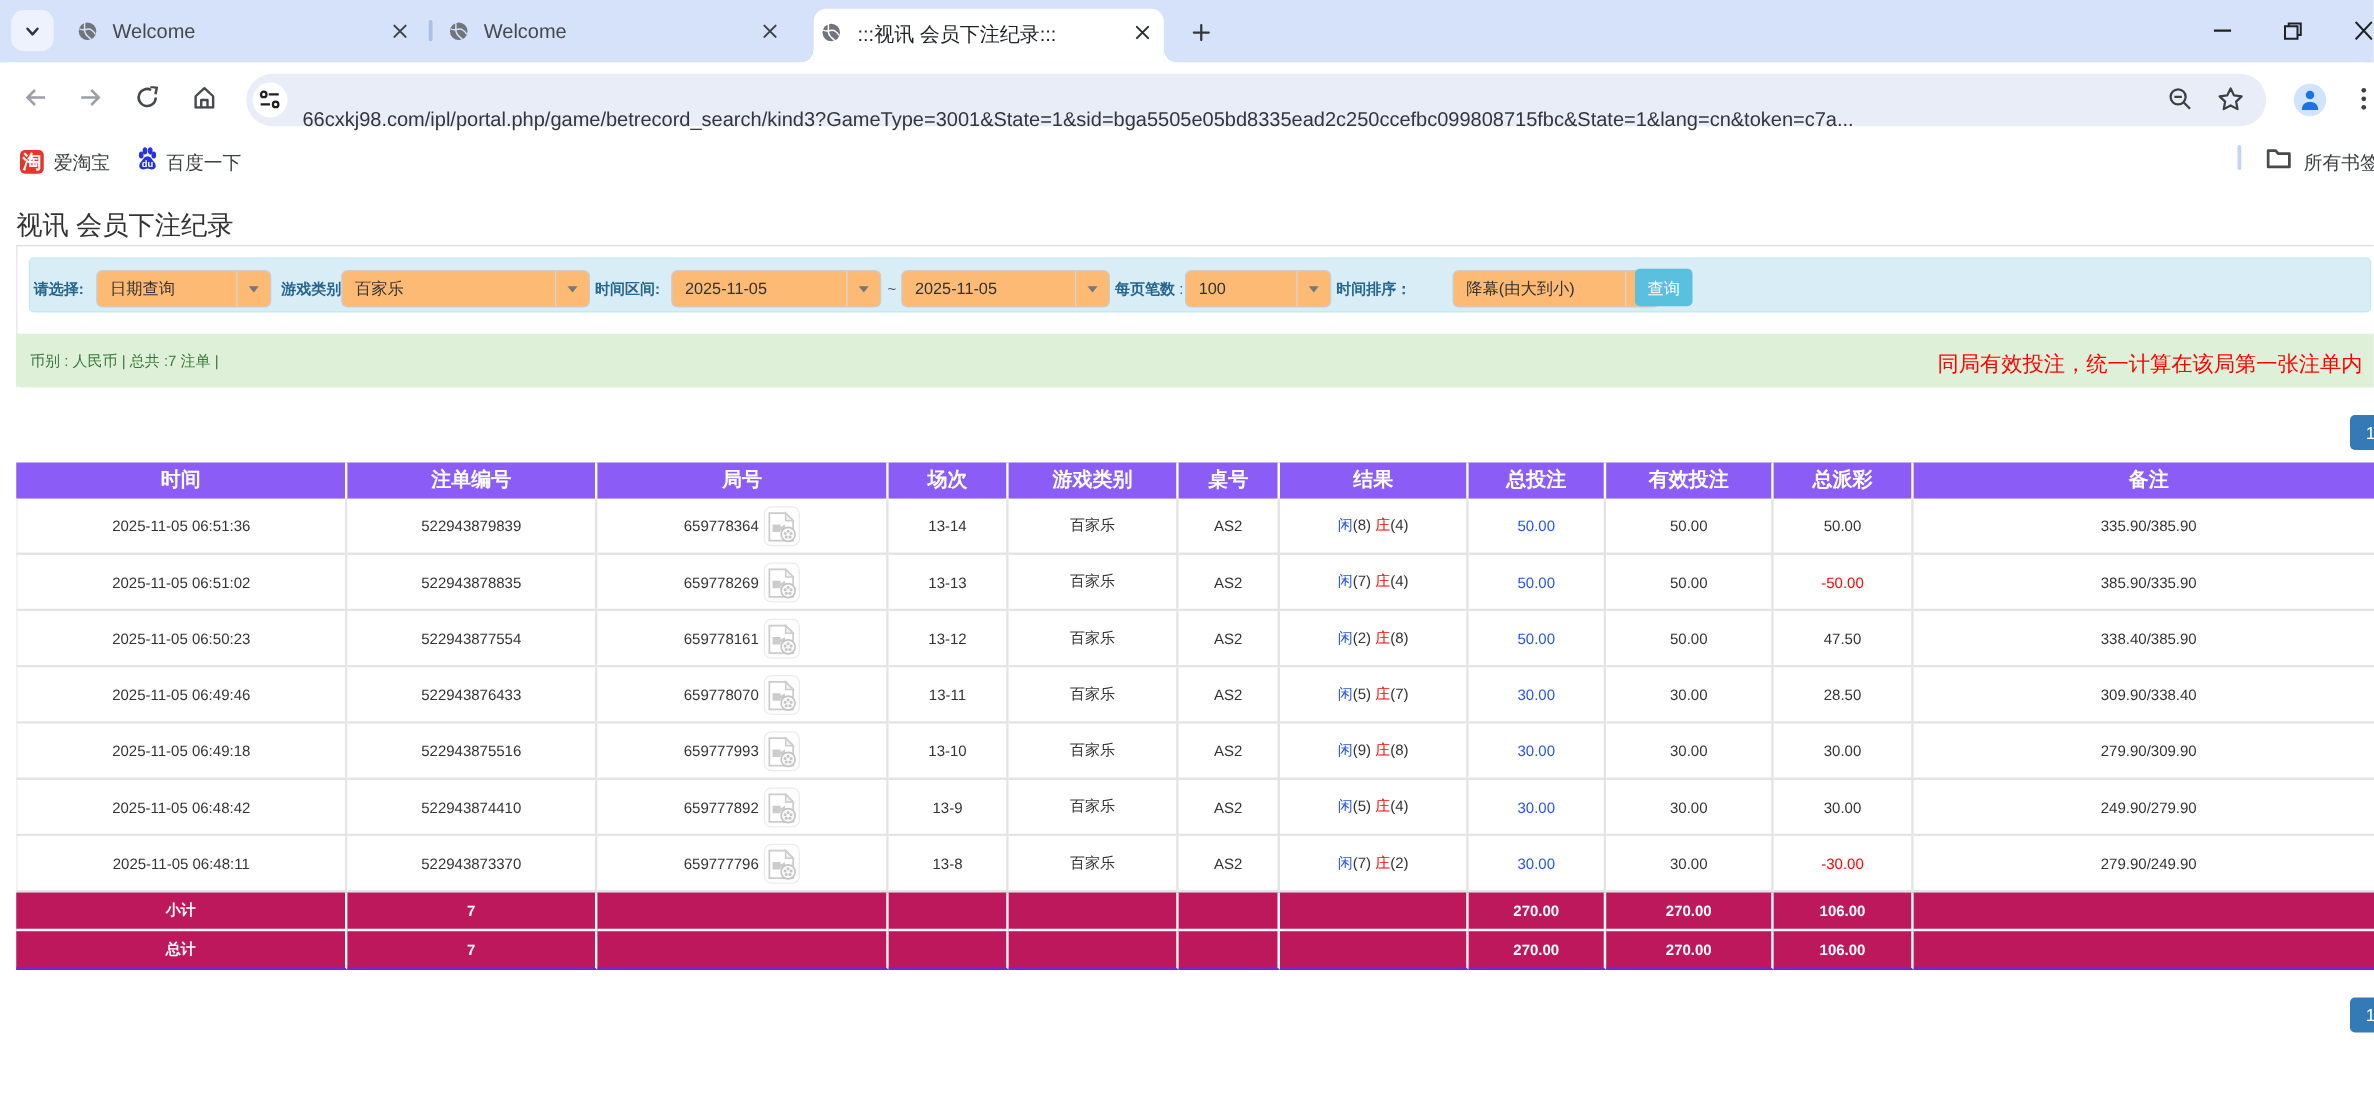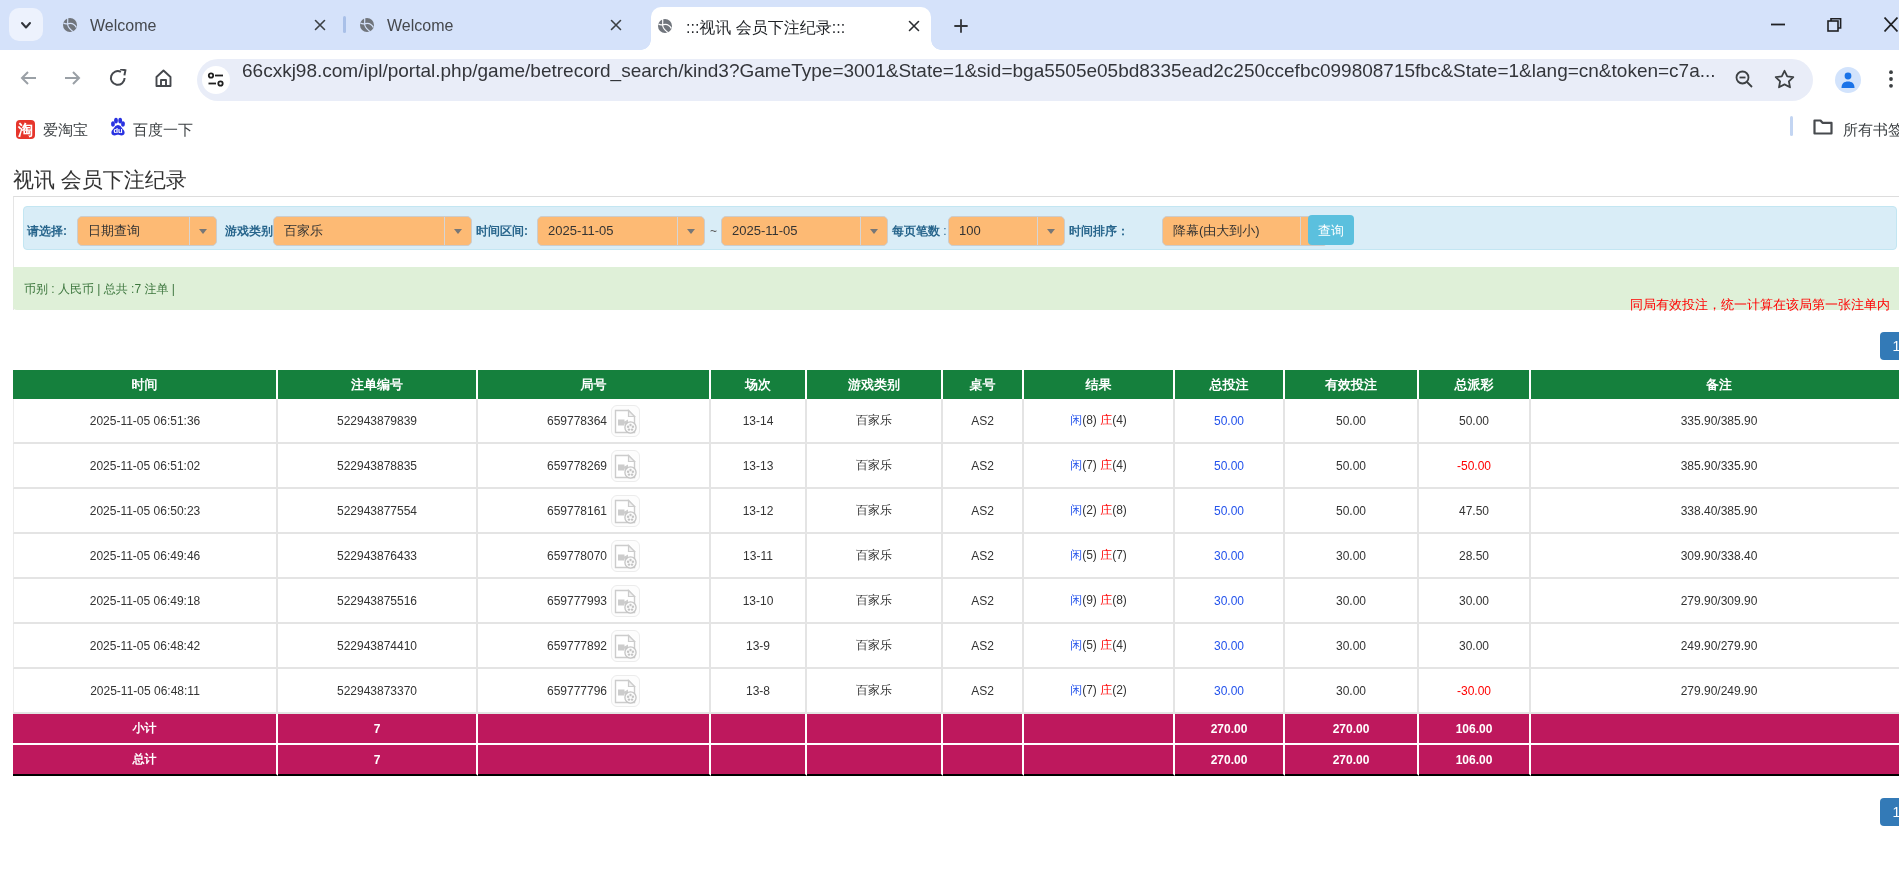--- a/index.html
+++ b/index.html
@@ -12,21 +12,21 @@
 #tabsearch { left:9px; top:8px; width:34px; height:33px; border-radius:10px; background:#edf2fd; }
 .tab-title { font-size:16px; color:#45484d; white-space:nowrap; }
 #activetab { left:651px; top:7px; width:280px; height:43px; background:#fff; border-radius:10px 10px 0 0; }
 .fillet-l { left:641px; top:40px; width:10px; height:10px; background:radial-gradient(circle at 0 0, rgba(0,0,0,0) 9.5px, #fff 10px); }
 .fillet-r { left:931px; top:40px; width:10px; height:10px; background:radial-gradient(circle at 10px 0, rgba(0,0,0,0) 9.5px, #fff 10px); }
 .tabsep { left:343px; top:16px; width:3px; height:17px; background:#a9c0e8; border-radius:2px; }
 
 #toolbar { left:0; top:50px; width:1899px; height:58px; background:#fff; border-radius:8px 8px 0 0; }
 #pill { left:197px; top:59px; width:1616px; height:42px; border-radius:21px; background:#e9edf8; }
 #sitechip { left:202px; top:66px; width:28px; height:28px; border-radius:50%; background:#fff; }
-#urltext { left:242px; top:50px; width:1490px; height:42px; line-height:42px; font-size:19px; color:#33353a;
+#urltext { left:242px; top:76px; width:1490px; height:42px; line-height:42px; font-size:16px; color:#33353a;
   white-space:nowrap; overflow:hidden; }
 
 #bookmarks { left:0; top:108px; width:1899px; height:42px; background:#fff; }
 #tb-icon { left:16px; top:120px; width:19px; height:19px; background:#e6352b; border-radius:4px; color:#fff;
   font-size:15px; line-height:19px; text-align:center; font-weight:bold; }
 .bm-text { font-size:15px; color:#3c4043; white-space:nowrap; }
 #bmsep { left:1790px; top:116px; width:3px; height:20px; background:#c3d5f2; border-radius:2px; }
 
 
 #title { left:13px; top:166px; font-size:21px; color:#333; }
@@ -36,34 +36,34 @@
 .fsel { position:absolute; top:216px; height:30px; background:#fdba74; border:1px solid #ccc; border-radius:5px;
   font-size:13px; color:#333; line-height:28px; }
 .fsel .txt { position:absolute; left:10px; top:0; }
 .fsel .arr { position:absolute; right:0; top:0; bottom:0; width:27px; border-left:1px solid #d5d5d5; }
 .fsel .arr:after { content:""; position:absolute; left:9px; top:12px; width:0; height:0;
   border-left:4px solid transparent; border-right:4px solid transparent; border-top:5px solid #777; }
 #qbtn { left:1308px; top:215px; width:46px; height:30px; background:#5bc0de; border-radius:4px;
   color:#fff; font-size:13px; text-align:center; line-height:31px; }
 #greenbar { left:13px; top:267px; width:1886px; height:43px; background:#dff0d8; border-radius:0 0 0 4px; }
 #greentext { left:24px; top:281px; font-size:12px; color:#3c763d; }
-#redtext { right:9px; top:296px; font-size:13px; color:#ff0000; }
+#redtext { right:9px; top:280px; font-size:17px; color:#ff0000; }
 .pagebtn { width:33px; height:28px; background:#337ab7; border-radius:4px; color:#fff; font-size:14px;
   text-align:center; line-height:28px; }
 
 
 #bettable { position:absolute; left:13px; top:370px; width:1894px; border-collapse:separate; border-spacing:0;
   table-layout:fixed; font-size:12px; color:#333; text-align:center; }
-#bettable th { height:29px; background:#15803d; color:#fff; font-size:13px; font-weight:bold; border-right:2px solid #fff; padding:0; }
+#bettable th { height:29px; background:#8b5cf6; color:#fff; font-size:16px; font-weight:bold; border-right:2px solid #fff; padding:0; }
 #bettable th:last-child { border-right:none; }
 #bettable td.d { height:45px; border-right:2px solid #e4e4e4; border-bottom:2px solid #e4e4e4; padding:0; background:#fff; }
 #bettable td.d:first-child { border-left:1px solid #ececec;margin-left:44px; }
 #bettable td.d:last-child { border-right:none; }
 #bettable tr.sum td { height:31px; background:#be185d; color:#fff; border-right:2px solid #fff; border-bottom:2px solid #fff; padding:0; }
-#bettable tr.sum:last-child td { border-bottom:2px solid #000000;margin-top:15px; }
+#bettable tr.sum:last-child td { border-bottom:2px solid #6d28d9;margin-top:15px; }
 #bettable tr.sum td:last-child { border-right:none; }
 .blue { color:#2353ec; }
 .red { color:#ff0000; }
 .gname { display:inline-flex; align-items:center; gap:4px; }
 .filmbtn { display:inline-block; width:29px; height:32px; border:1px solid #ececec; border-radius:6px; background:#fdfdfd; vertical-align:middle; }
 </style>
 </head>
 <body>
 <div class="abs" id="tabstrip"></div>
 <div class="abs" id="activetab"></div>

